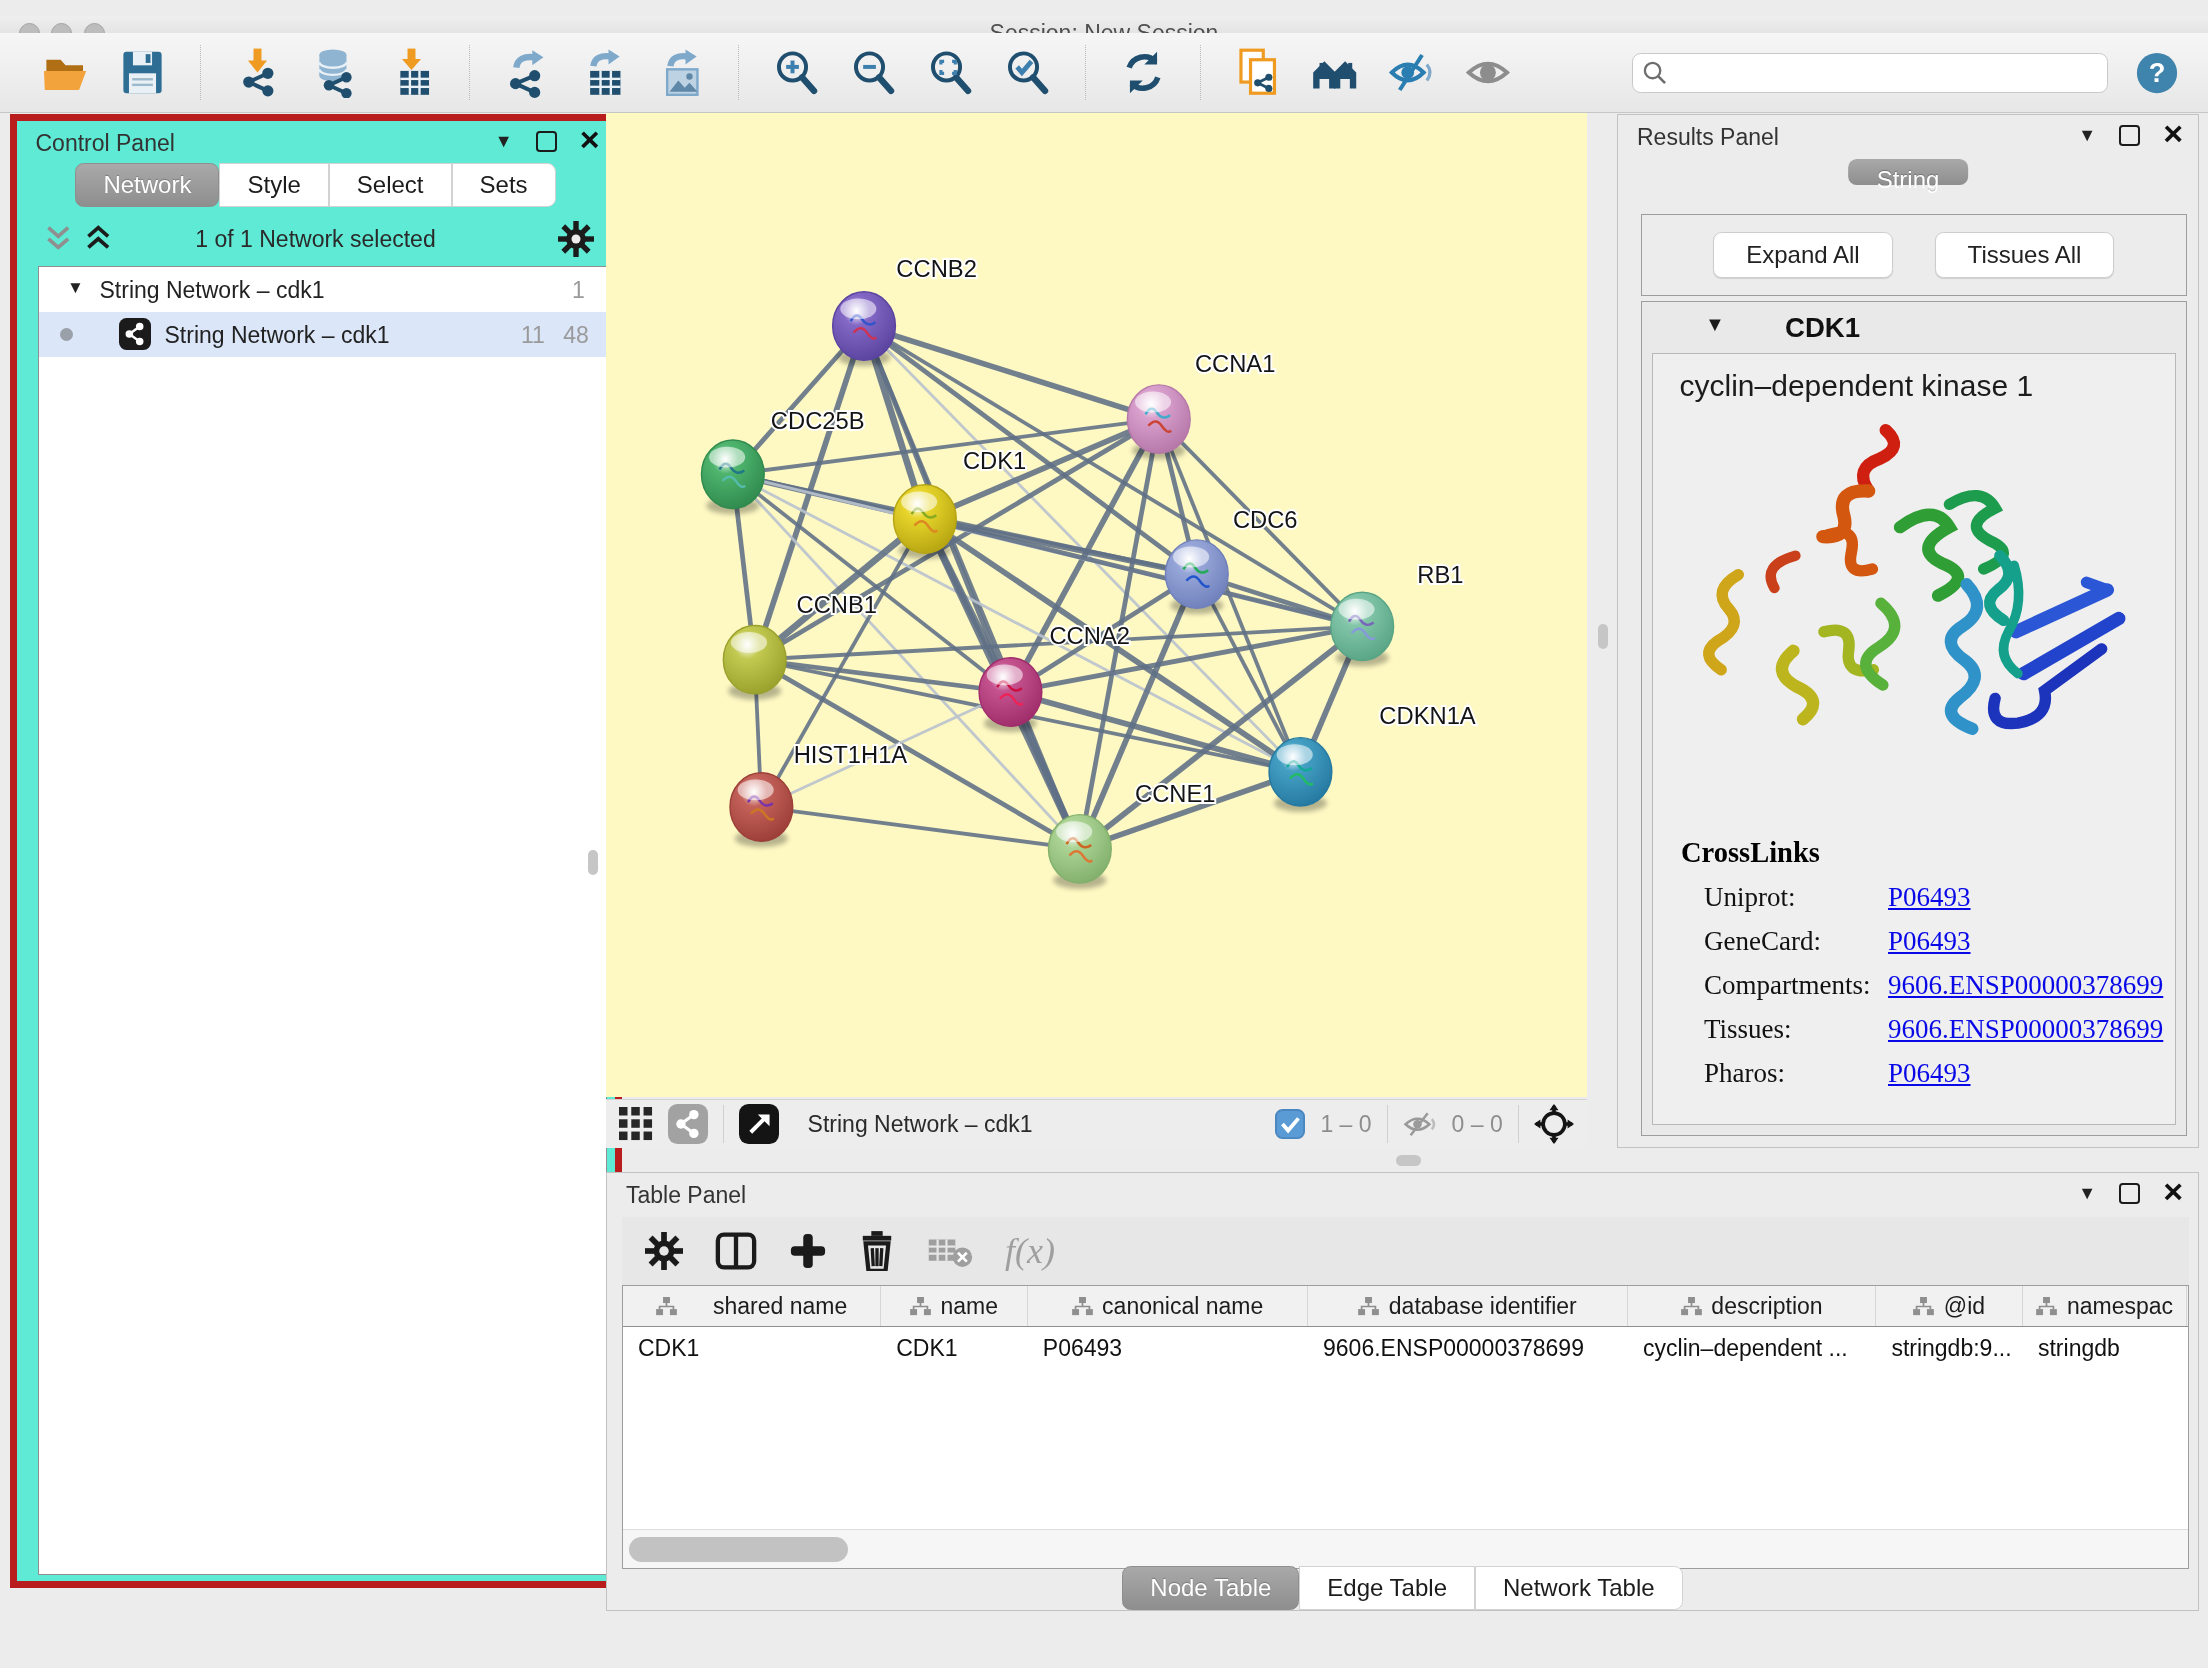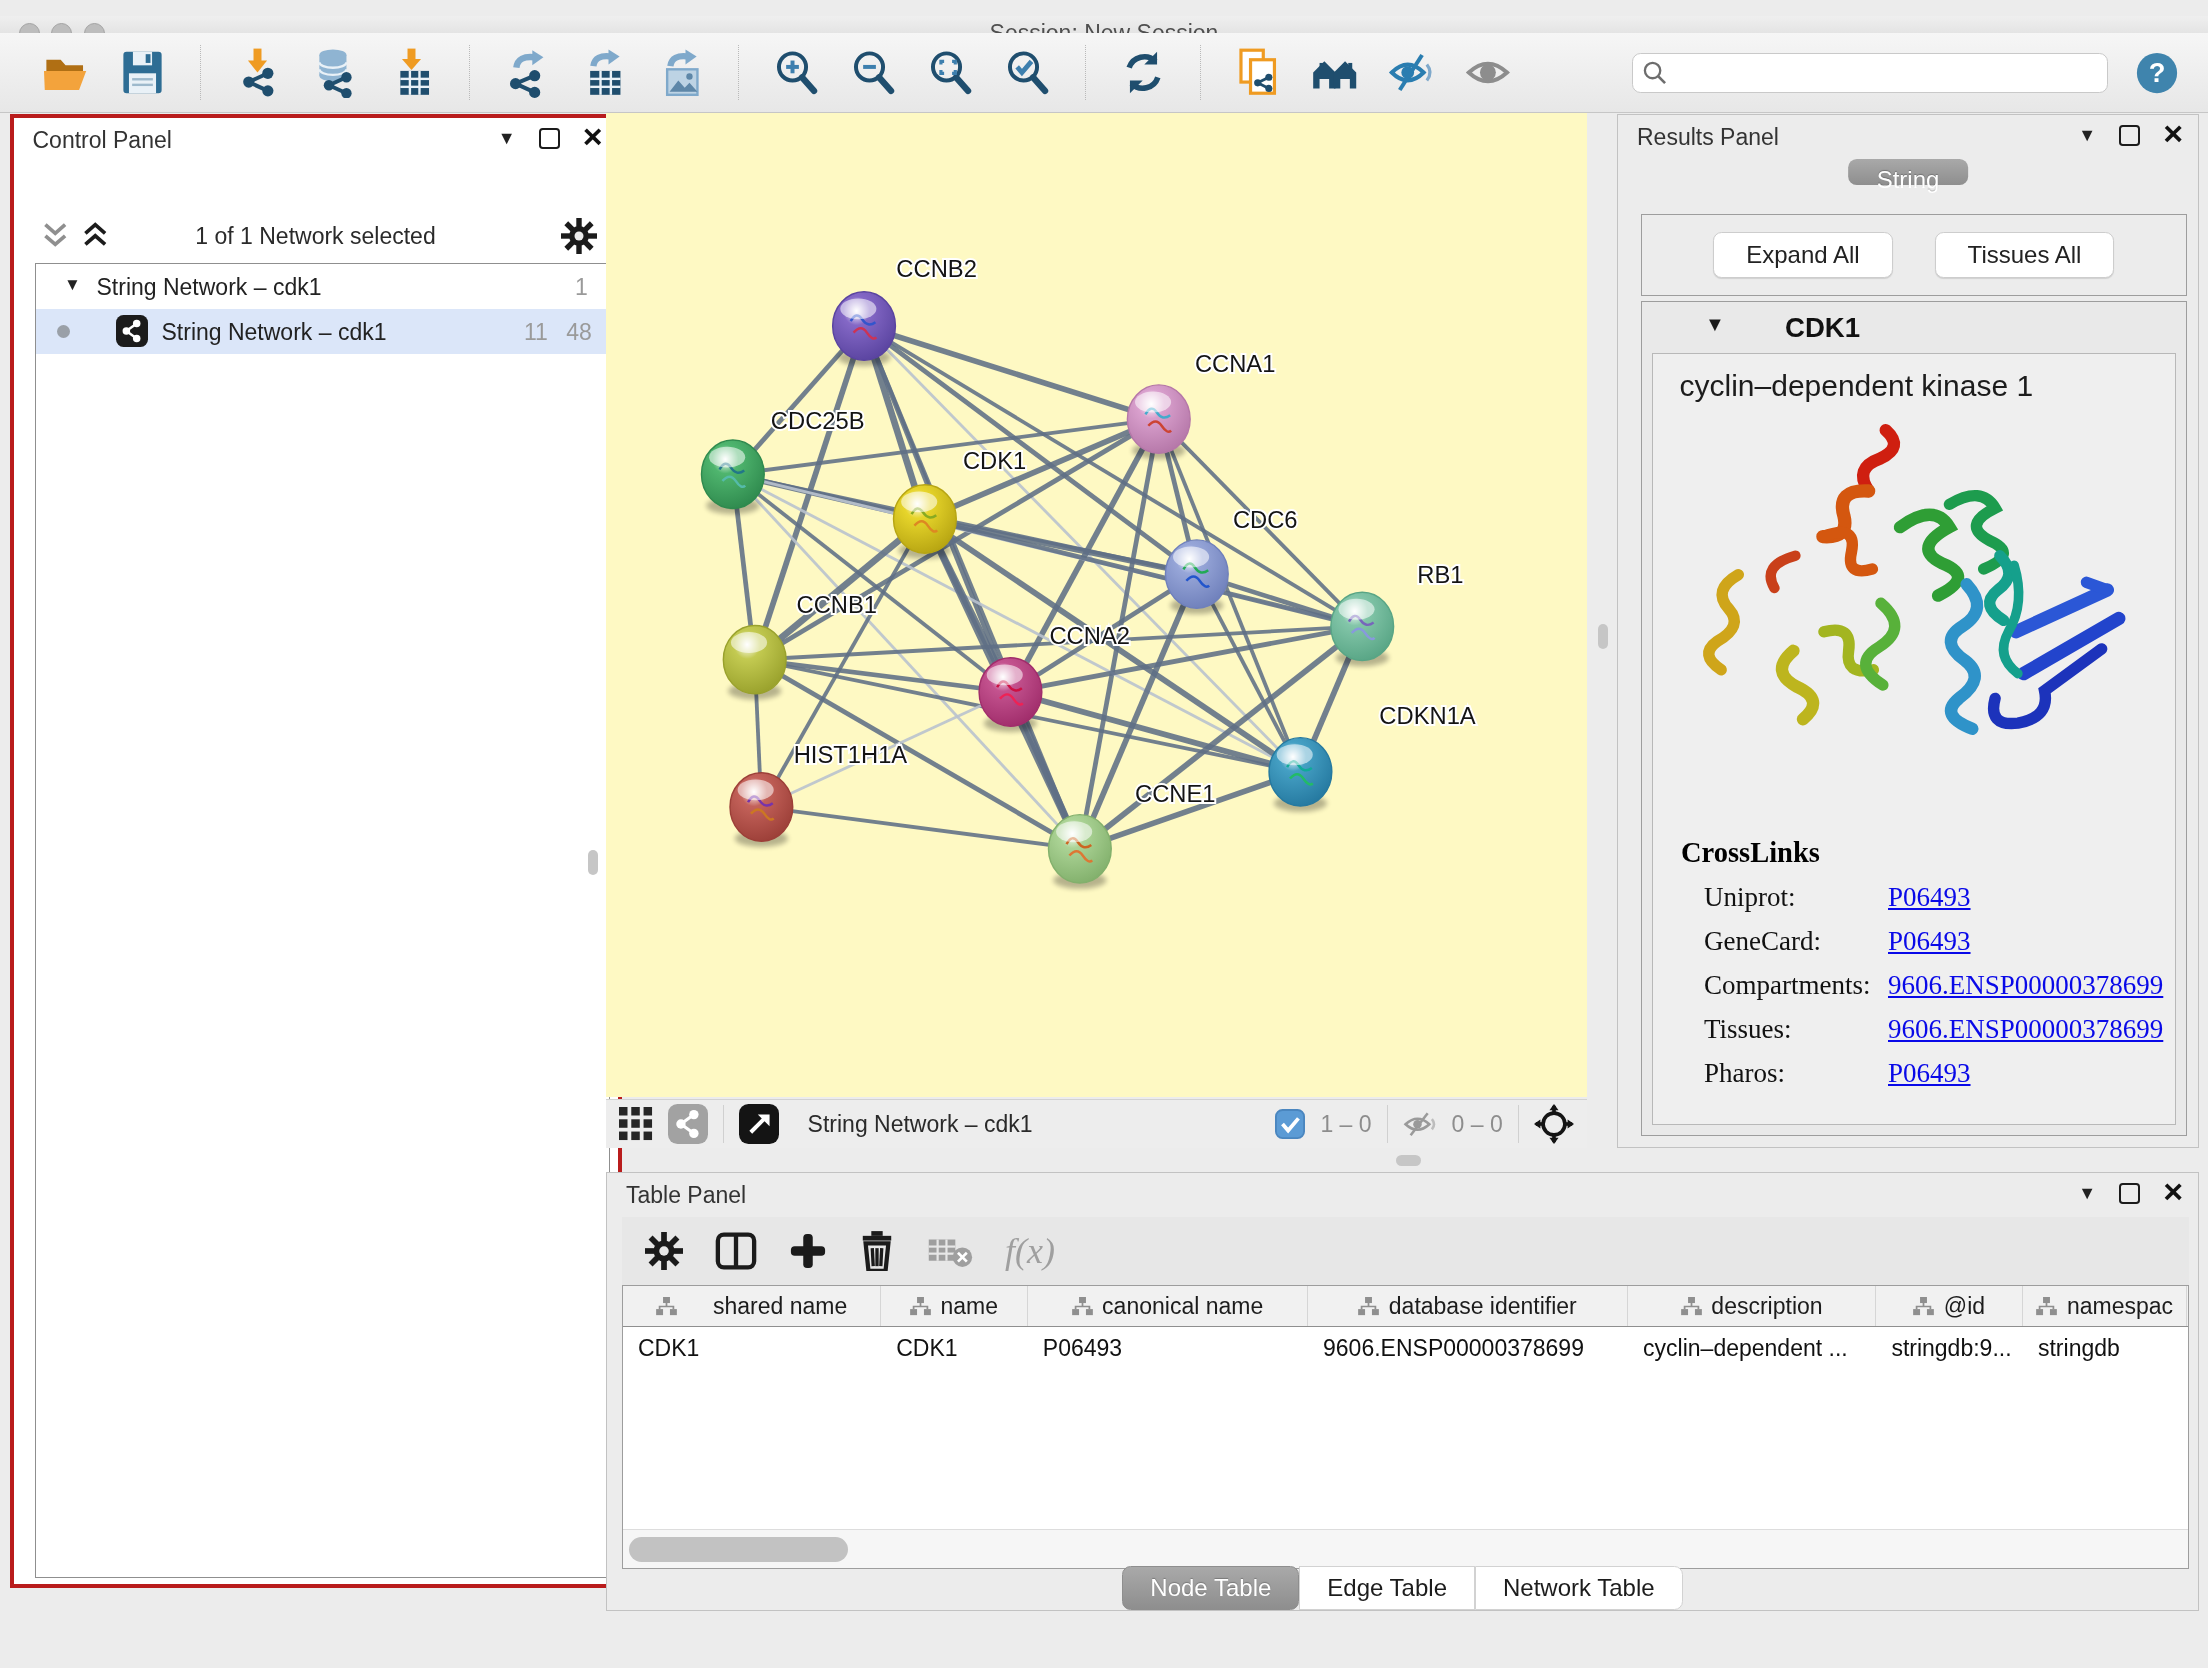--- a/index.html
+++ b/index.html
@@ -25,21 +25,21 @@
     border-radius:8.6px; display:flex; align-items:center; padding:0 9.5px; box-sizing:border-box; gap:7.6px; }
   .searchbox input { border:none; outline:none; flex:1; font-size:23px; font-family:"Liberation Sans",sans-serif; }
   
   .panel-title { position:absolute; left:19px; top:8.6px; font-size:23px; color:#333; }
   .win-btns { position:absolute; right:15px; top:9.5px; display:flex; gap:23px; align-items:center; }
   .wb-tri { font-size:18px; color:#222; line-height:19px; }
   .wb-float { width:17px; height:17px; border:2.9px solid #1b1b1b; border-radius:3.8px; }
   .wb-close { font-size:34px; font-weight:bold; color:#111; line-height:21px; margin-top:-3.8px; }
   
   .control-panel { position:absolute; left:9.5px; top:114px; width:612px; height:1474px;
-    background:#ffffff; border:4px solid #b91c1c; box-sizing:border-box; }
+    background:#5eead4; border:7px solid #b91c1c; box-sizing:border-box; }
   .tabs-row { position:absolute; left:0; right:0; top:42px; display:flex; justify-content:center; }
   .tab { height:42px; line-height:42px; padding:0 27px; font-size:24px; background:#fff;
     border:1px solid #d2d2d2; color:#1c1c1c; }
   .tab:first-child { border-radius:8.6px 0 0 8.6px; }
   .tab:last-child { border-radius:0 8.6px 8.6px 0; }
   .tab.sel { background:linear-gradient(#a9a9a9,#8e8e8e); color:#fff; border-color:#8e8e8e;
     border-radius:8.6px; text-shadow:0 -1px 1px rgba(0,0,0,.25); }
   .cp-subrow { position:absolute; left:0; right:0; top:95px; height:46px; }
   .cp-status { position:absolute; left:0; right:0; top:9.5px; text-align:center; font-size:23px; color:#2a2a2a; }
   .tree-box { position:absolute; left:21px; right:7.6px; top:145px; bottom:5.7px;
@@ -288,20 +288,26 @@
     </svg>
   </div>
 
   <div class="control-panel">
     <div class="panel-title">Control Panel</div>
     <div class="win-btns">
       <div class="wb-tri">▼</div>
       <div class="wb-float"></div>
       <div class="wb-close">×</div>
     </div>
+    <div class="tabs-row" id="cp-tabs">
+        <div class="tab sel">Network</div>
+        <div class="tab">Style</div>
+        <div class="tab">Select</div>
+        <div class="tab">Sets</div>
+      </div>
     <div class="cp-subrow">
       <svg width="28.5" height="32" viewBox="0 0 22 26" style="position:absolute;left:27px;top:7.6px">
         <g fill="none" stroke="#8f8f8f" stroke-width="3">
             <polyline points="3,3 11,10 19,3"></polyline>
             <polyline points="3,12 11,19 19,12"></polyline>
           </g>
       </svg>
       <svg width="28.5" height="32" viewBox="0 0 22 26" style="position:absolute;left:67px;top:7.6px">
         <g fill="none" stroke="#1c1c1c" stroke-width="3">
             <polyline points="3,10 11,3 19,10"></polyline>

